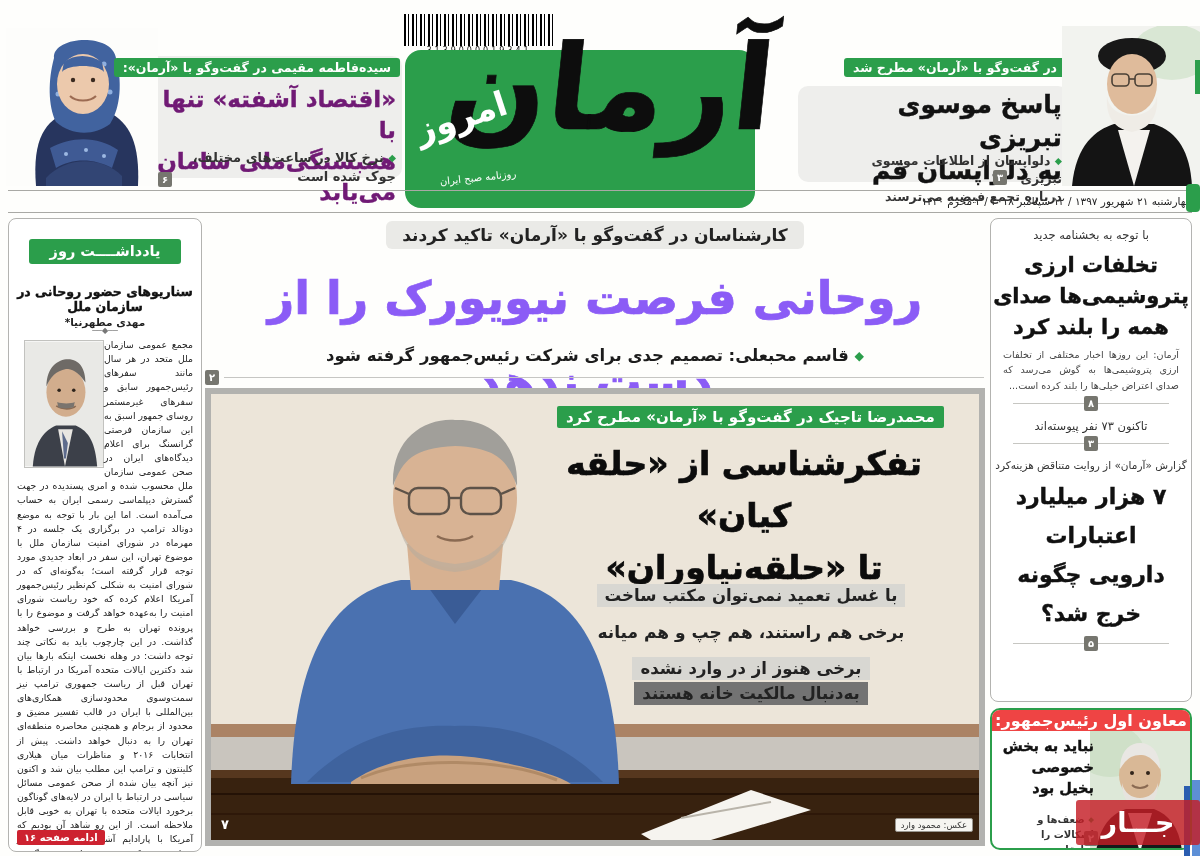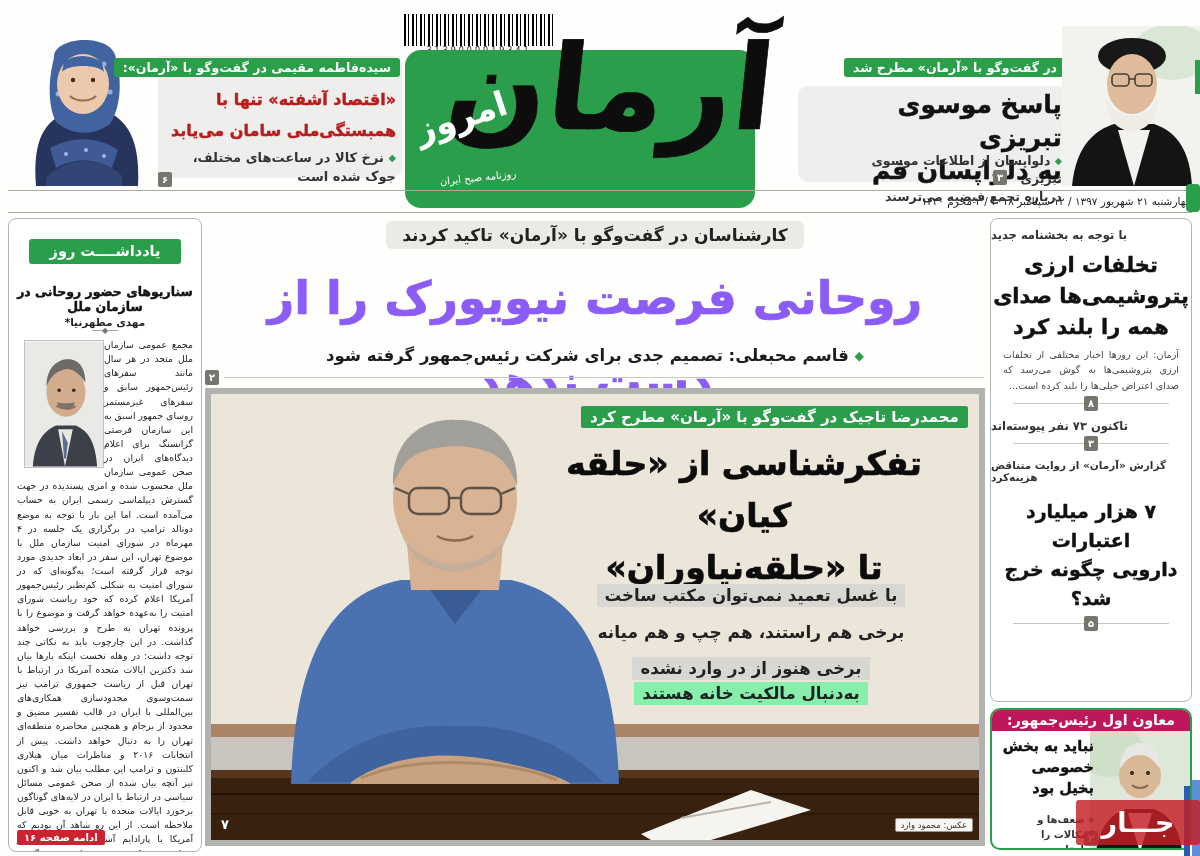--- a/index.html
+++ b/index.html
@@ -11,21 +11,21 @@
   .kicker-green { background:#2b9e4b; color:#fff; font-weight:bold; padding:2px 9px; border-radius:3px; display:inline-block; }
   .gray-card { background:#eeeeec; border-radius:10px; }
   .badge { min-width:14px; height:15px; background:#76766f; color:#fff; font-size:10px; line-height:15px; text-align:center; border-radius:2px; padding:0 2px; display:inline-block; font-weight:bold; }
   .dm { color:#2b9e4b; font-size:0.75em; vertical-align:1px; }
   .rule { background:#a9a9a5; height:1px; }
   .rtxt { text-align:right; }
   .ctxt { text-align:center; }
   .bodytxt { text-align:justify; color:#222; }
   .rc-divider { position:relative; border-top:1px solid #c6c6c2; margin:10px 22px 4px 22px; height:12px; }
   .rc-divider .badge { position:absolute; top:-8px; right:50%; transform:translateX(50%); }
-  .rc-kicker { font-size:11.5px; font-weight:bold; color:#333; text-align:left; }
+  .rc-kicker { font-size:11.5px; font-weight:normal; color:#333; text-align:center; }
   .rc-head { font-weight:bold; text-align:center; color:#111; }
   svg { display:block; }
 </style>
 </head>
 <body>
 
 <div id="page">
 
   <div class="abs" style="left:404px; top:14px; width:150px; height:46px; direction:ltr;">
     <div style="height:32px; background:repeating-linear-gradient(90deg,#000 0 2px,#fff 2px 4px,#000 4px 5px,#fff 5px 8px);"></div>
@@ -59,21 +59,21 @@
       <path d="M64 68 C70 74 84 74 90 68" stroke="#9c6b52" stroke-width="2" fill="none"></path>
       <circle cx="67" cy="52" r="2.2" fill="#3a2a20"></circle>
         <circle cx="87" cy="52" r="2.2" fill="#3a2a20"></circle>
       <path d="M44 120 C66 108 92 108 112 122 L106 140 C88 130 66 130 50 140 Z" fill="#3f5a94"></path>
       <circle cx="60" cy="126" r="2" fill="#9cb8e2"></circle>
         <circle cx="80" cy="122" r="2" fill="#9cb8e2"></circle>
         <circle cx="98" cy="128" r="2" fill="#9cb8e2"></circle>
     </svg>
   </div>
   <div class="abs kicker-green" style="right:800px; top:58px; font-size:12.5px;">سیده‌فاطمه مقیمی در گفت‌وگو با «آرمان»:</div>
-  <div class="abs rtxt" style="right:804px; top:84px; width:240px; font-size:16px; line-height:31px; color:#b91c1c;">
+  <div class="abs rtxt" style="right:804px; top:84px; width:240px; font-size:23px; line-height:31px; color:#701a75;">
     <div class="heavy2">«اقتصاد آشفته» تنها با</div>
     <div class="heavy2">همبستگی‌ملی سامان می‌یابد</div>
   </div>
   <div class="abs rtxt" style="right:804px; top:148px; width:230px; font-size:13px; line-height:19px; color:#333; font-weight:bold;">
     <div><span class="dm">◆</span> <span>نرخ کالا در ساعت‌های مختلف،</span></div>
     <div>جوک شده است</div>
   </div>
   <span class="abs badge" style="left:158px; top:172px;">۶</span>
 
   <div class="abs gray-card" style="left:798px; top:86px; width:270px; height:96px;"></div>
@@ -137,34 +137,34 @@
       <rect x="198" y="94" width="40" height="26" rx="9" fill="none" stroke="#5d5248" stroke-width="2.4"></rect>
       <rect x="250" y="94" width="40" height="26" rx="9" fill="none" stroke="#5d5248" stroke-width="2.4"></rect>
       <line x1="238" y1="104" x2="250" y2="104" stroke="#5d5248" stroke-width="2.4"></line>
       <line x1="198" y1="100" x2="184" y2="94" stroke="#5d5248" stroke-width="2.4"></line>
       <line x1="290" y1="100" x2="304" y2="94" stroke="#5d5248" stroke-width="2.4"></line>
       <path d="M226 142 C236 148 252 148 262 142" stroke="#8a6a52" stroke-width="2.5" fill="none"></path>
       <path d="M96 388 C140 344 190 330 244 332 C300 330 350 346 392 388 Z" fill="#3f639e"></path>
       <path d="M140 388 C180 360 240 356 290 368 C330 376 352 384 360 390 L140 390 Z" fill="#c9a27f"></path>
       <path d="M150 384 C200 362 290 364 346 386" fill="none" stroke="#b08a66" stroke-width="3"></path>
     </svg>
-    <div class="abs kicker-green" style="left:346px; top:12px; font-size:15px; border-radius:2px;margin-left:24px;">محمدرضا تاجیک در گفت‌وگو با «آرمان» مطرح کرد</div>
+    <div class="abs kicker-green" style="left:346px; top:12px; font-size:15px; border-radius:2px;">محمدرضا تاجیک در گفت‌وگو با «آرمان» مطرح کرد</div>
     <div class="abs ctxt" style="left:308px; top:44px; width:450px; color:#0c0c0c;">
       <div class="heavy" style="font-size:33px; line-height:52px;">تفکرشناسی از «حلقه کیان»</div>
       <div class="heavy" style="font-size:33px; line-height:52px;">تا «حلقه‌نیاوران»</div>
     </div>
     <div class="abs ctxt" style="left:330px; top:192px; width:420px;">
       <div style="margin-bottom:17px;">
         <span style="background:#d8d7d2; padding:2px 8px; font-size:16.5px; font-weight:bold; color:#222;">با غسل تعمید نمی‌توان مکتب ساخت</span></div>
       <div style="margin-bottom:17px;">
         <span style="padding:2px 8px; font-size:17px; font-weight:bold; color:#222;">برخی هم راستند، هم چپ و هم میانه</span></div>
       <div style="margin-bottom:6px;">
         <span style="background:#d8d7d2; padding:2px 8px; font-size:16.5px; font-weight:bold; color:#222;">برخی هنوز از در وارد نشده</span></div>
       <div>
-        <span style="background:#86efac; padding:2px 8px; font-size:16.5px; font-weight:bold; color:#222;">به‌دنبال مالکیت خانه هستند</span></div>
+        <span style="background:#737373; padding:2px 8px; font-size:16.5px; font-weight:bold; color:#222;">به‌دنبال مالکیت خانه هستند</span></div>
     </div>
     <div class="abs" style="left:10px; bottom:8px; color:#fff; font-size:13px; font-weight:bold;">۷</div>
     <div class="abs" style="right:6px; bottom:8px; background:#f6f5f1; border:1px solid #99968f; border-radius:2px; font-size:8.5px; color:#333; padding:1px 5px;">عکس: محمود وارد</div>
   </div>
 
   <div class="abs" style="left:8px; top:218px; width:194px; height:634px; border:1px solid #b3b3b0; border-radius:8px; background:#fff; overflow:hidden;">
     <div class="ctxt" style="margin:20px; height:25px; line-height:25px; background:#2b9e4b; color:#fff; font-weight:bold; font-size:14.5px; border-radius:3px;">یادداشــــت روز</div>
     <div class="ctxt heavy2" style="font-size:12.5px; color:#111; margin:4px 2px 2px;">سناریوهای حضور روحانی در سازمان ملل</div>
     <div class="ctxt" style="font-size:10.5px; font-weight:bold; color:#222;">
       <span>مهدی مطهرنیا*</span>
@@ -202,33 +202,33 @@
       </div>
     </div>
     <div>
       <div class="rc-kicker">تاکنون ۷۳ نفر پیوسته‌اند</div>
       <div class="rc-divider">
         <span class="badge">۳</span>
       </div>
     </div>
     <div>
       <div class="rc-kicker" style="font-size:10.5px;">گزارش «آرمان» از روایت متناقض هزینه‌کرد</div>
-      <div class="rc-head heavy2" style="font-size:19px; line-height:29px; margin-top:14px;">
+      <div class="rc-head heavy2" style="font-size:22px; line-height:39px; margin-top:6px;">
         <div>۷ هزار میلیارد اعتبارات</div>
         <div>دارویی چگونه خرج شد؟</div>
       </div>
       <div class="rc-divider">
         <span class="badge">۵</span>
       </div>
     </div>
 
   </div>
 
   <div class="abs" style="left:990px; top:708px; width:202px; height:142px; border:2px solid #2b9e4b; border-radius:10px; background:#fff; overflow:hidden;">
-    <div class="ctxt" style="background:#be185d; color:#fff; font-size:14px; font-weight:bold; height:21px; line-height:21px;">معاون اول رئیس‌جمهور:</div>
+    <div class="ctxt" style="background:#ef4444; color:#fff; font-size:16px; font-weight:bold; height:21px; line-height:21px;">معاون اول رئیس‌جمهور:</div>
     <svg class="abs" width="100" height="121" viewBox="0 0 100 121" style="right:auto; left:98px; top:21px;">
       <rect width="100" height="121" fill="#dde8d8"></rect>
       <ellipse cx="20" cy="20" rx="34" ry="26" fill="#cfe0c8"></ellipse>
       <path d="M6 121 C10 92 24 82 36 78 L64 78 C80 84 90 98 92 121 Z" fill="#17181a"></path>
       <path d="M38 82 L50 121 L62 82 Z" fill="#f4f4f2"></path>
       <ellipse cx="50" cy="44" rx="21" ry="25" fill="#d9b896"></ellipse>
       <path d="M30 38 C30 20 40 12 50 12 C62 12 70 22 70 38 C62 26 56 24 50 24 C42 24 36 28 30 38 Z" fill="#e9e7e3"></path>
       <path d="M32 52 C36 72 64 72 68 52 C68 66 62 76 50 78 C38 76 32 66 32 52 Z" fill="#e6e3de"></path>
       <path d="M42 54 C46 58 54 58 58 54" stroke="#8a6a52" stroke-width="1.8" fill="none"></path>
       <circle cx="42" cy="42" r="2" fill="#31241b"></circle>

